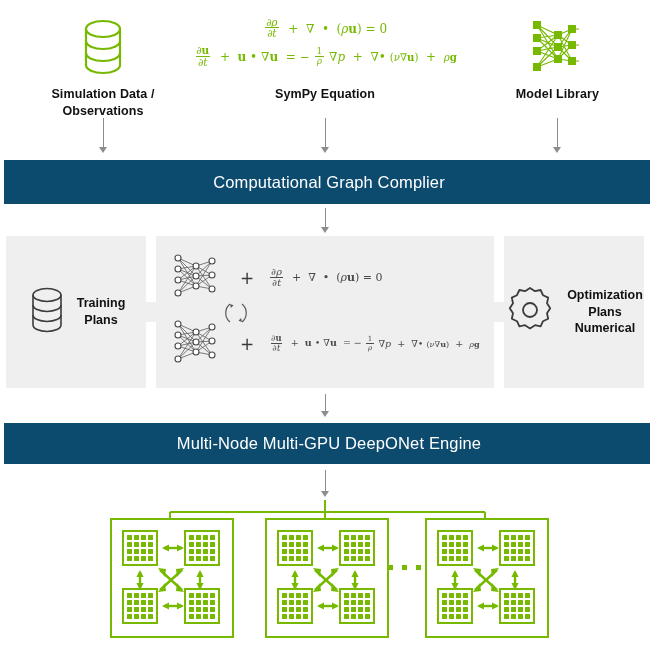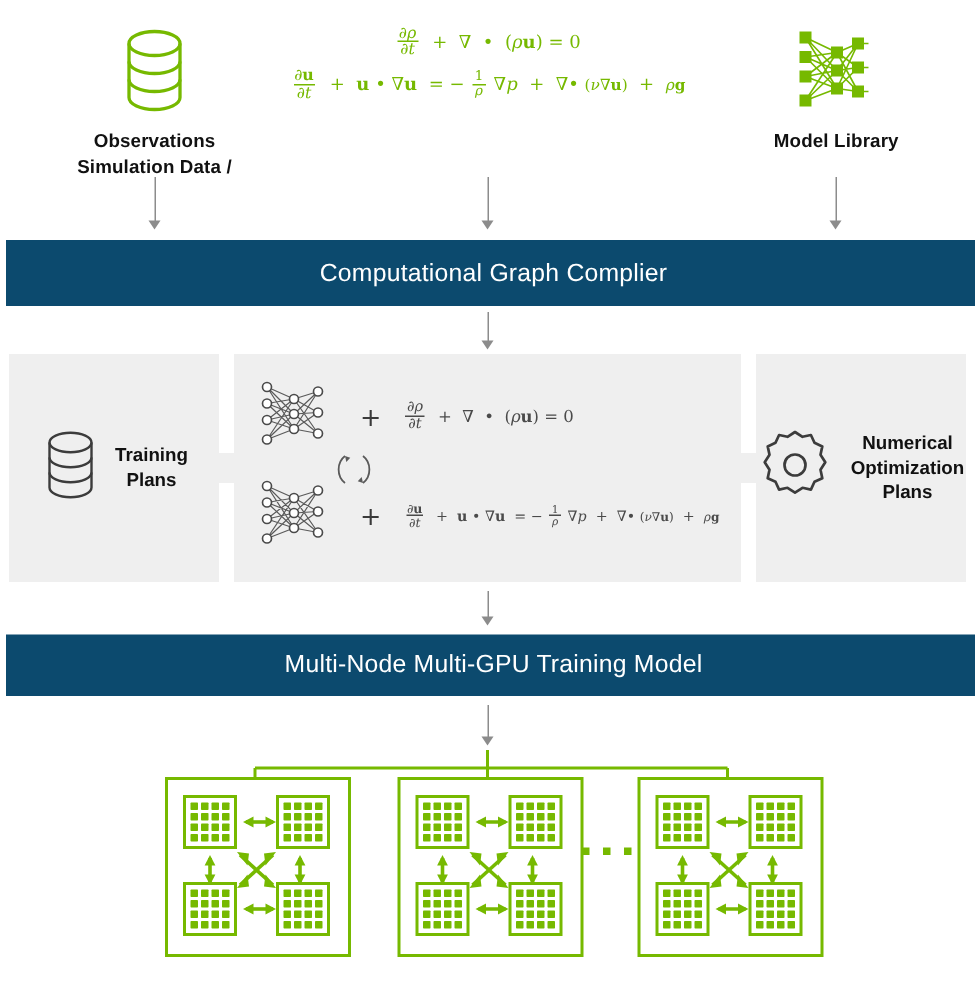--- a/index.html
+++ b/index.html
@@ -105,22 +105,22 @@
     <div class="src src-data">
       <div class="src-icon">
         <svg width="46" height="58" viewBox="0 0 46 58" aria-hidden="true">
           <ellipse cx="23" cy="11" rx="17" ry="8" fill="none" stroke="#76b900" stroke-width="2.2"></ellipse>
           <path d="M6 11 V47 A17 8 0 0 0 40 47 V11" fill="none" stroke="#76b900" stroke-width="2.2"></path>
           <path d="M6 23 A17 8 0 0 0 40 23" fill="none" stroke="#76b900" stroke-width="2.2"></path>
           <path d="M6 35 A17 8 0 0 0 40 35" fill="none" stroke="#76b900" stroke-width="2.2"></path>
         </svg>
       </div>
       <div class="src-title">
+        <div>Simulation Data /</div>
         <div>Observations</div>
-        <div>Simulation Data /</div>
       </div>
     </div>
 
     <div class="src src-eq">
       <div class="eqbox">
         <div class="eq eq1">
           <span class="frac">
               <span class="nu it">∂<span>ρ</span></span>
               <span class="de it">∂t</span>
             </span>
@@ -131,20 +131,23 @@
               <span class="nu"><span class="it">∂</span><span class="bf">u</span></span>
               <span class="de it">∂t</span>
             </span>
           <span>&nbsp;+&nbsp; <span class="bf">u</span> • ∇<span class="bf">u</span> &nbsp;= −</span>
           <span class="frac sm">
               <span class="nu">1</span>
               <span class="de it">ρ</span>
             </span>
           <span>∇<span class="it">p</span> &nbsp;+&nbsp; ∇•&nbsp;<span class="sm">(<span class="it">ν</span>∇<span class="bf">u</span>)</span> &nbsp;+&nbsp; <span class="sm"><span class="it">ρ</span><span class="bf">g</span></span></span>
         </div>
+      </div>
+      <div class="src-title" style="margin-top:4px;">
+        <div>SymPy Equation</div>
       </div>
     </div>
 
     <div class="src src-model">
       <div class="src-icon">
         <svg width="62" height="62" viewBox="0 0 62 62" aria-hidden="true">
           <g stroke="#76b900" stroke-width="1.1" fill="none">
             <path d="M10 9 L31 19 M10 9 L31 31 M10 9 L31 43
                      M10 22 L31 19 M10 22 L31 31 M10 22 L31 43
                      M10 35 L31 19 M10 35 L31 31 M10 35 L31 43
@@ -306,32 +309,32 @@
         <div>
           <svg width="52" height="52" viewBox="0 0 52 52" aria-hidden="true">
             <path d="M26 4 l5 3.2 l5.6 -1.2 l2.4 5.2 l5.2 2.4 l-1.2 5.6 l3.2 5 l-3.2 5
                      l1.2 5.6 l-5.2 2.4 l-2.4 5.2 l-5.6 -1.2 l-5 3.2 l-5 -3.2 l-5.6 1.2
                      l-2.4 -5.2 l-5.2 -2.4 l1.2 -5.6 l-3.2 -5 l3.2 -5 l-1.2 -5.6 l5.2 -2.4
                      l2.4 -5.2 l5.6 1.2 z" fill="none" stroke="#3c3c3c" stroke-width="1.8" stroke-linejoin="round"></path>
             <circle cx="26" cy="26" r="7" fill="none" stroke="#3c3c3c" stroke-width="1.8"></circle>
           </svg>
         </div>
         <div class="gp-label">
+          <div>Optimization Plans</div>
           <div>Numerical</div>
-          <div>Optimization Plans</div>
         </div>
       </div>
     </div>
   </div>
 
   <div class="arrow-v" style="left:325px;top:394px;height:18px;"></div>
   <div class="arrow-head" style="left:321px;top:411px;"></div>
 
   <div class="gbar gbar2">
-    <span>Multi-Node Multi-GPU Training Model</span>
+    <span>Multi-Node Multi-GPU DeepONet Engine</span>
   </div>
 
   <div class="arrow-v" style="left:325px;top:470px;height:22px;"></div>
   <div class="arrow-head" style="left:321px;top:491px;"></div>
 
   <div class="cluster">
 
     <svg class="tree" width="650" height="50" style="position:absolute;left:0;top:30px;">
       <line x1="170" y1="12" x2="485" y2="12"></line>
       <line x1="170" y1="12" x2="170" y2="32"></line>

